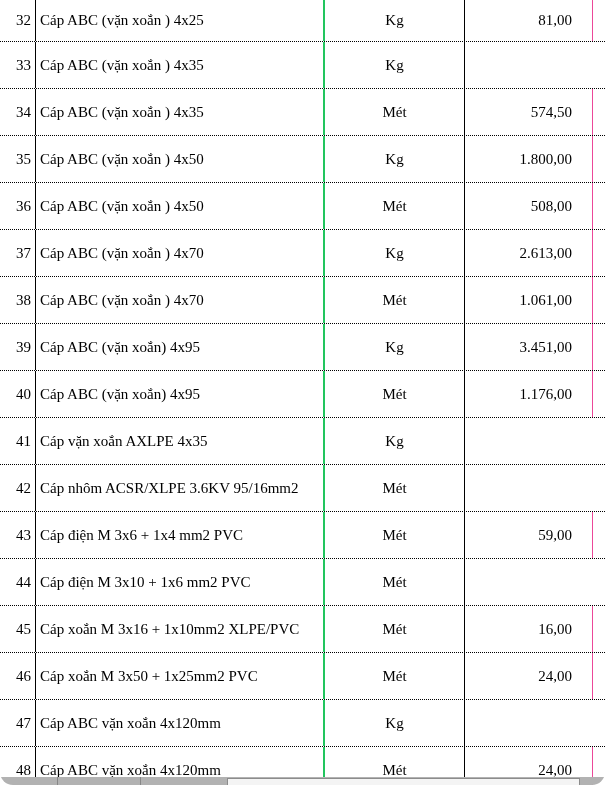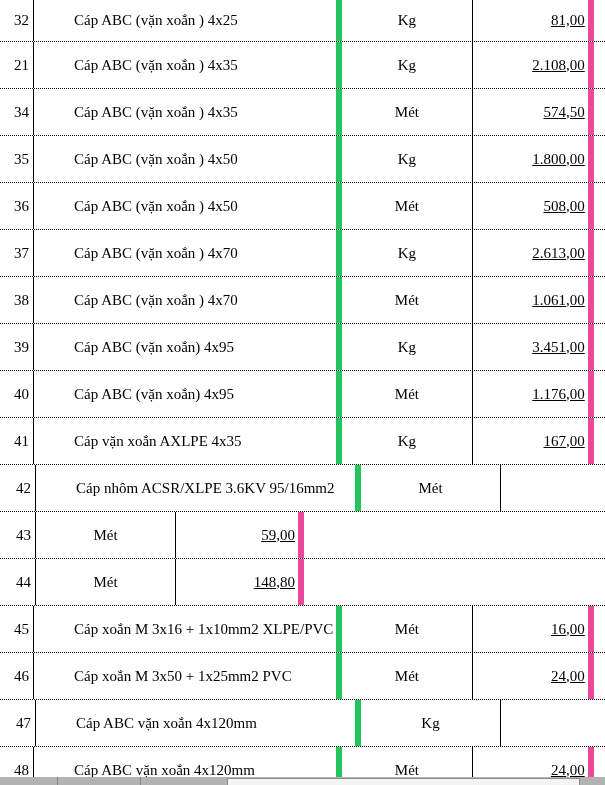--- a/index.html
+++ b/index.html
@@ -6,20 +6,21 @@
   * { box-sizing: border-box; }
   #stage {
     position: relative;
     width: 605px;
     height: 785px;
     overflow: hidden;
     background: #ffffff;
     font-family: "Liberation Serif", "DejaVu Serif", serif;
     font-size: 15px;
     color: #000000;
+    border-radius: 13px;
   }
   #rows { position: absolute; top: 0; left: 0; width: 605px; }
   .row {
     display: flex;
     width: 605px;
     height: 47px;
     border-bottom: 1px dotted #000000;
   }
   .row.first { height: 42px; }
   .c {
@@ -32,34 +33,32 @@
   .c-no {
     width: 36px;
     justify-content: flex-end;
     padding-right: 4px;
     border-right: 1px solid #000000;
   }
   .c-desc {
     width: 289px;
     justify-content: flex-start;
     padding-left: 4px;
-    border-right: 6px solid #22c55e;
-    margin-left: 36px;
+    border-right: 2px solid #22c55e;
   }
   .c-unit {
     width: 140px;
     justify-content: center;
     border-right: 1px solid #000000;
   }
   .c-qty {
     width: 128px;
     justify-content: flex-end;
-    padding-right: 3px;
-    border-right: 6px solid #ec4899;
-    text-decoration: underline;
+    padding-right: 20px;
+    border-right: 1px solid #ec4899;
   }
   .c-fill { width: 12px; }
   
   #tabstrip {
     position: absolute;
     left: 0;
     top: 777px;
     width: 605px;
     height: 8px;
     background: #b2b2b2;
@@ -88,24 +87,23 @@
 <div id="stage">
   <div id="rows">
       <div class="row first">
         <div class="c c-no">32</div>
         <div class="c c-desc">Cáp ABC (vặn xoắn ) 4x25</div>
         <div class="c c-unit">Kg</div>
         <div class="c c-qty">81,00</div>
         <div class="c c-fill"></div>
       </div>
       <div class="row">
-        <div class="c c-no">21</div>
+        <div class="c c-no">33</div>
         <div class="c c-desc">Cáp ABC (vặn xoắn ) 4x35</div>
         <div class="c c-unit">Kg</div>
-        <div class="c c-qty">2.108,00</div>
         <div class="c c-fill"></div>
       </div>
       <div class="row">
         <div class="c c-no">34</div>
         <div class="c c-desc">Cáp ABC (vặn xoắn ) 4x35</div>
         <div class="c c-unit">Mét</div>
         <div class="c c-qty">574,50</div>
         <div class="c c-fill"></div>
       </div>
       <div class="row">
@@ -147,39 +145,39 @@
         <div class="c c-no">40</div>
         <div class="c c-desc">Cáp ABC (vặn xoắn) 4x95</div>
         <div class="c c-unit">Mét</div>
         <div class="c c-qty">1.176,00</div>
         <div class="c c-fill"></div>
       </div>
       <div class="row">
         <div class="c c-no">41</div>
         <div class="c c-desc">Cáp vặn xoắn AXLPE 4x35</div>
         <div class="c c-unit">Kg</div>
-        <div class="c c-qty">167,00</div>
         <div class="c c-fill"></div>
       </div>
       <div class="row">
         <div class="c c-no">42</div>
         <div class="c c-desc">Cáp nhôm ACSR/XLPE 3.6KV 95/16mm2</div>
         <div class="c c-unit">Mét</div>
         <div class="c c-fill"></div>
       </div>
       <div class="row">
         <div class="c c-no">43</div>
+        <div class="c c-desc">Cáp điện M 3x6 + 1x4 mm2 PVC</div>
         <div class="c c-unit">Mét</div>
         <div class="c c-qty">59,00</div>
         <div class="c c-fill"></div>
       </div>
       <div class="row">
         <div class="c c-no">44</div>
-        <div class="c c-unit">Mét</div>
-        <div class="c c-qty">148,80</div>
+        <div class="c c-desc">Cáp điện M 3x10 + 1x6 mm2 PVC</div>
+        <div class="c c-unit">Mét</div>
         <div class="c c-fill"></div>
       </div>
       <div class="row">
         <div class="c c-no">45</div>
         <div class="c c-desc">Cáp xoắn M 3x16 + 1x10mm2 XLPE/PVC</div>
         <div class="c c-unit">Mét</div>
         <div class="c c-qty">16,00</div>
         <div class="c c-fill"></div>
       </div>
       <div class="row">

